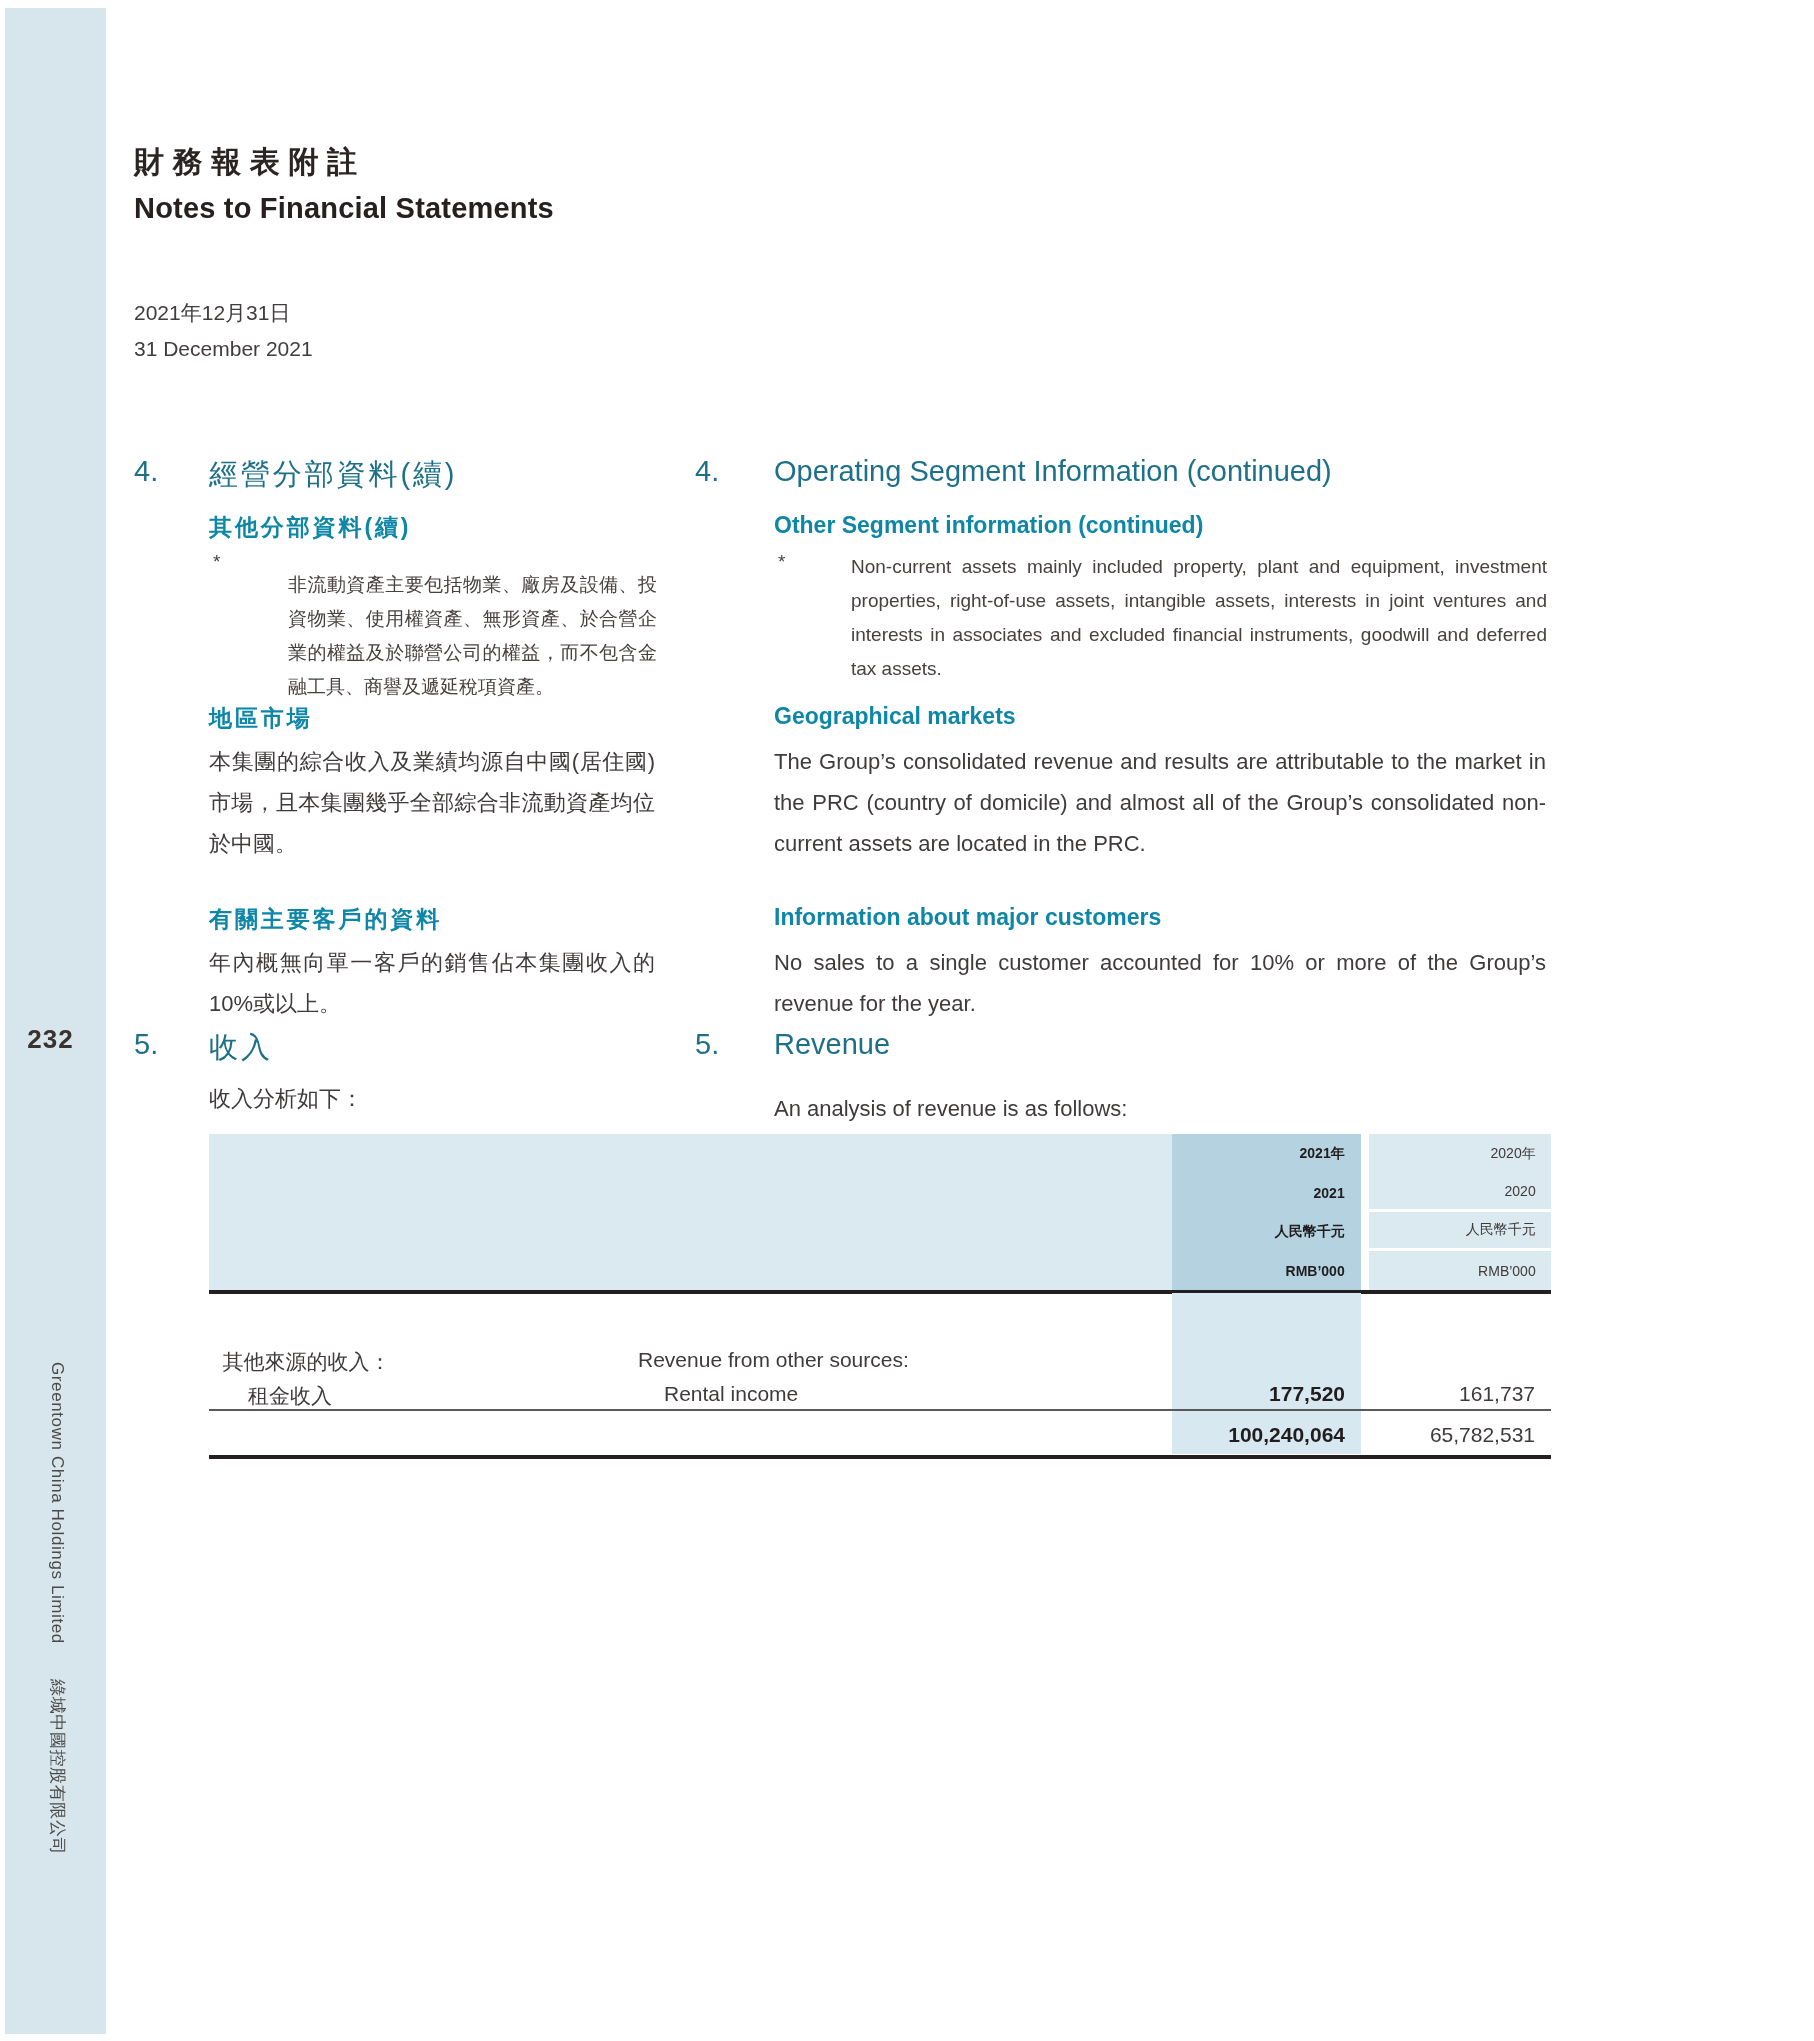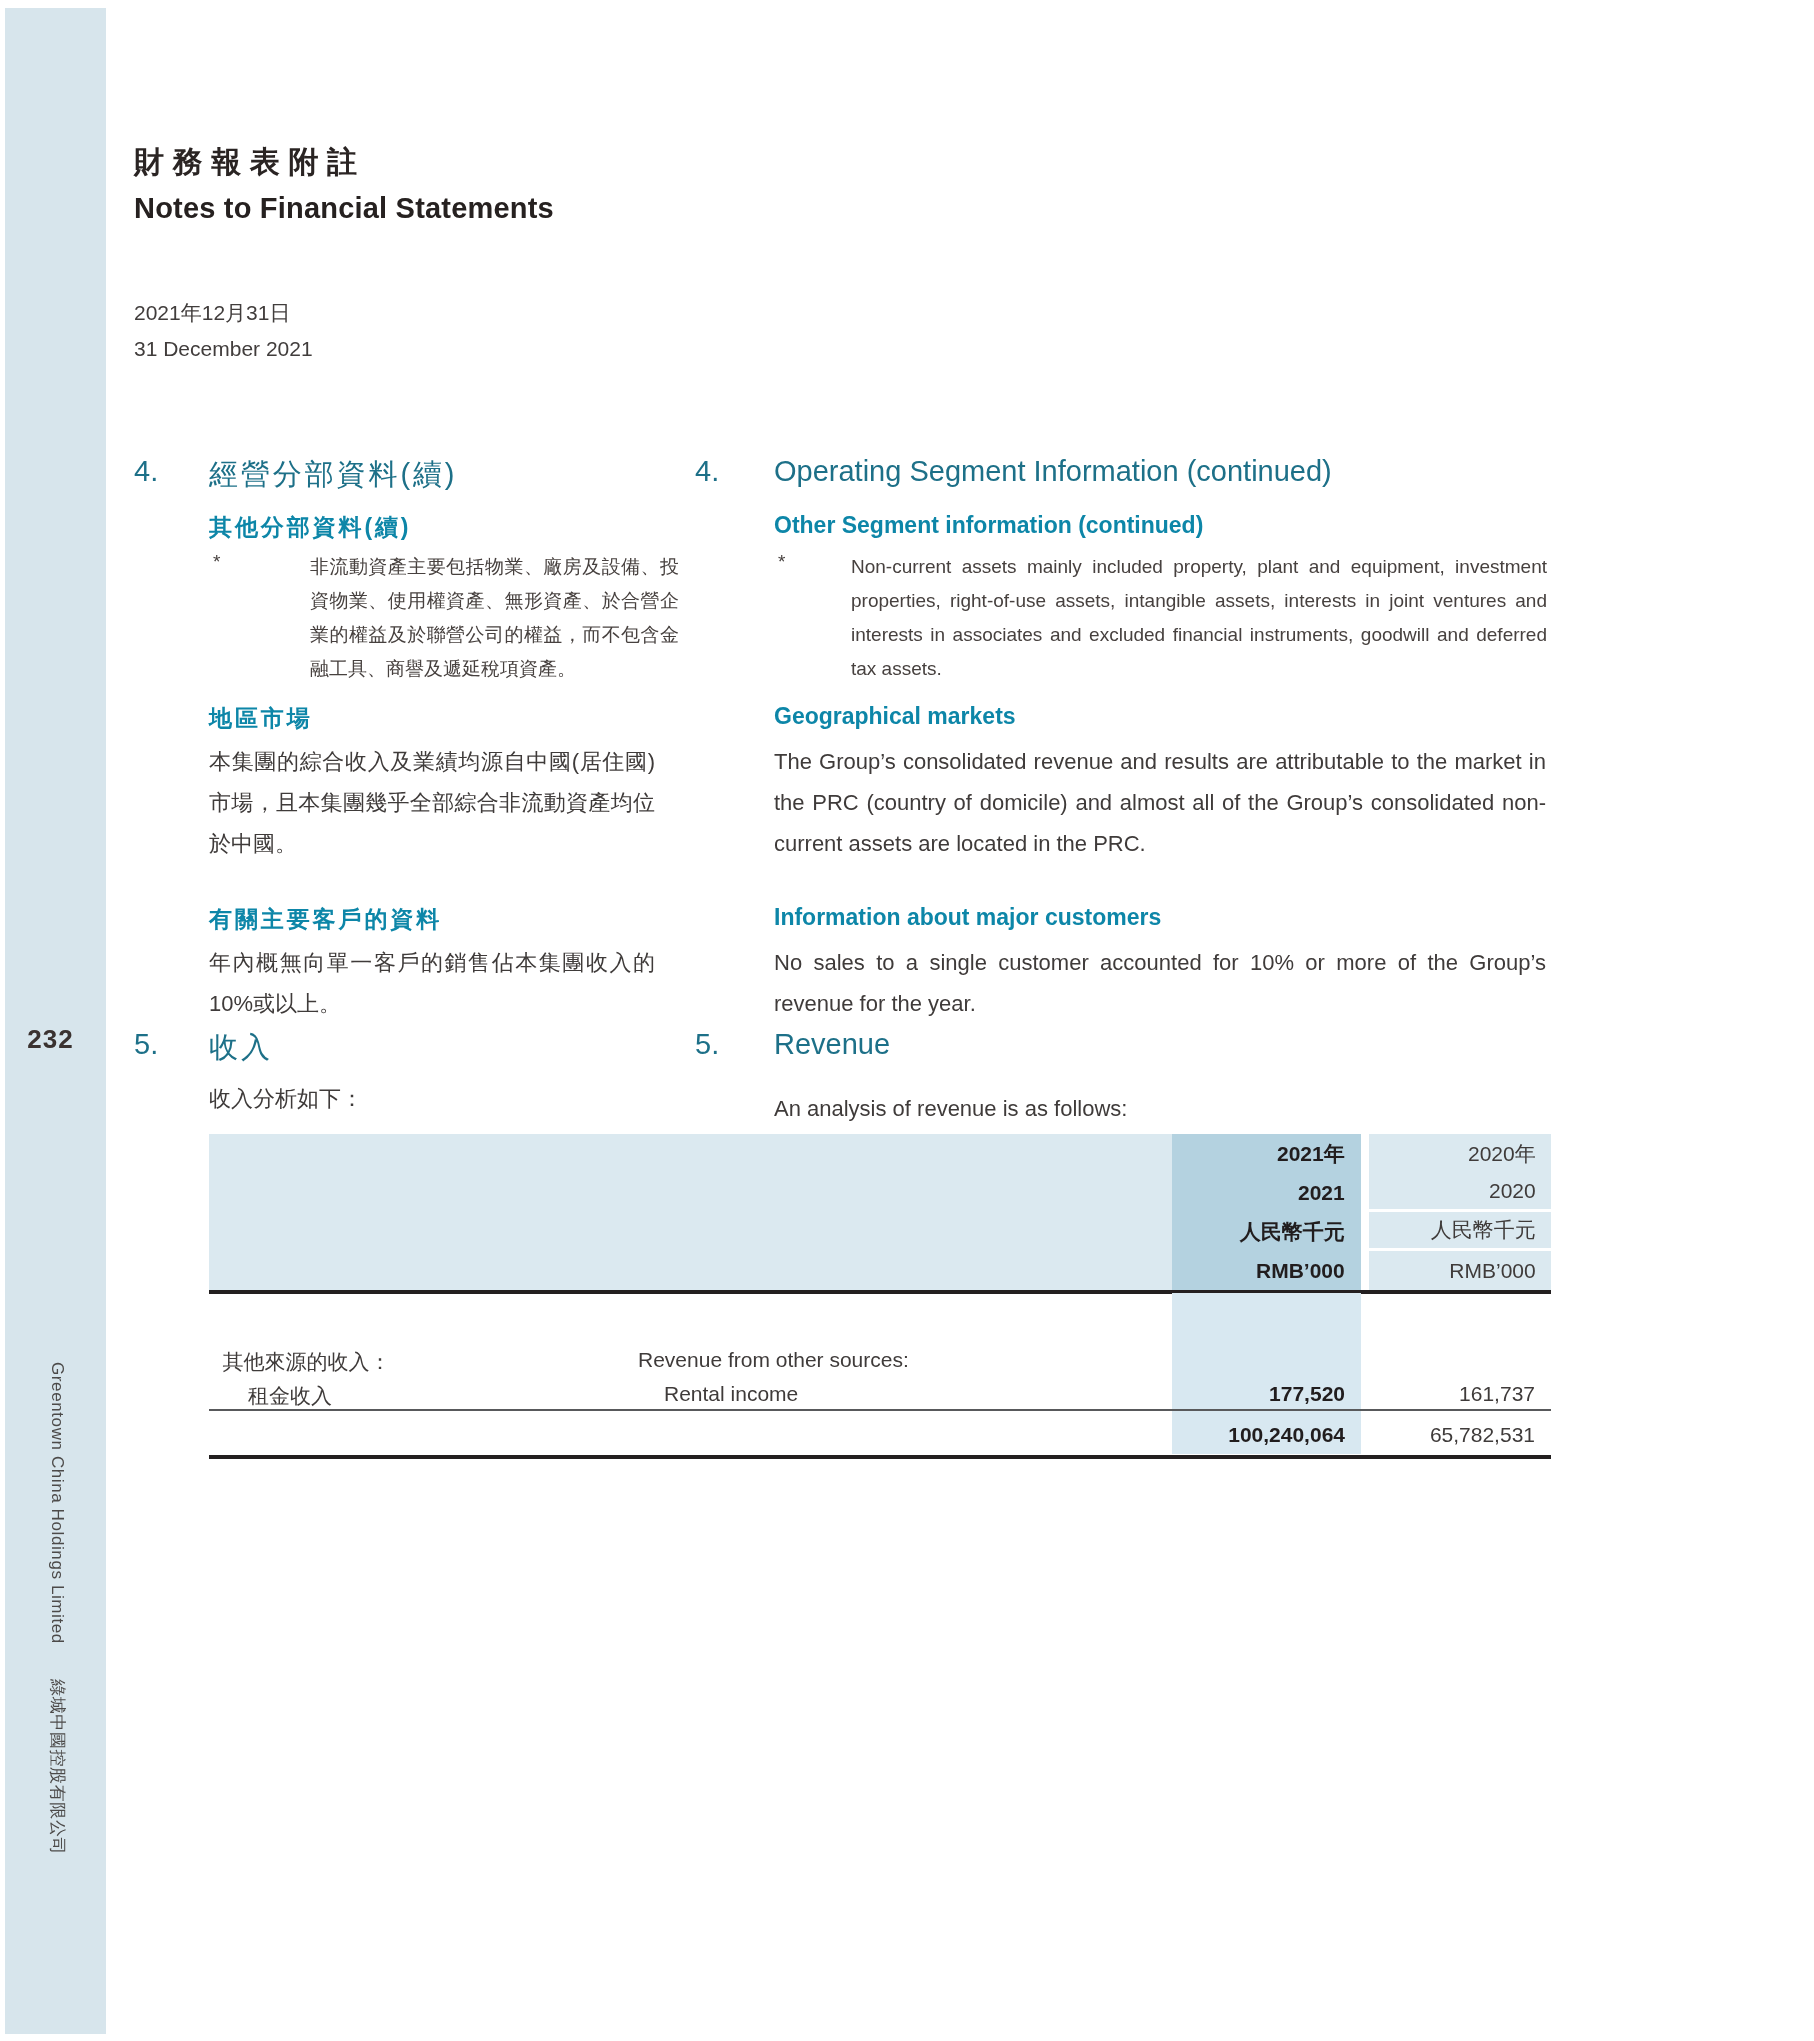--- a/index.html
+++ b/index.html
@@ -40,21 +40,21 @@
   .foot-star{font-size:19px;color:#47413f;}
   .zh-sp{letter-spacing:2.9px;}
 
   
   #rev-table{left:209px;top:1134px;width:1342px;height:327px;}
   #tbl-header{position:absolute;left:0;top:0;width:1342px;height:156px;background:#dbe9f0;}
   #col2021-head{position:absolute;left:963px;top:0;width:189px;height:156px;background:#b4d2e0;}
   #colgap{position:absolute;left:1152px;top:0;width:7.7px;height:156px;background:#ffffff;}
   #col2020-head{position:absolute;left:1160px;top:0;width:183px;height:156px;}
   .hline{height:39px;display:flex;align-items:center;justify-content:flex-end;
-    box-sizing:border-box;font-size:21px;}
+    box-sizing:border-box;font-size:14px;}
   #col2021-head .hline{padding-right:16.3px;font-weight:700;color:#211d1e;}
   #col2020-head .hline{padding-right:16.3px;color:#3f3b3a;text-align:right;}
   #col2020-head .hline.wsep{border-bottom:3.8px solid #ffffff;}
   .rule-thick{position:absolute;left:0;width:1342px;height:3.8px;background:#231f20;}
   .rule-thin{position:absolute;left:0;width:1342px;height:1.9px;background:#58595b;}
   #body-shade{position:absolute;left:963px;top:159px;width:189px;height:161px;background:#d8e8f1;}
   .trow{position:absolute;left:0;width:1342px;}
   .cell-zh{position:absolute;left:13.4px;font-size:21px;color:#3f3b3a;}
   .cell-en{position:absolute;left:429px;font-size:21px;color:#3f3b3a;}
   .cell-zh.ind{left:39px;}
@@ -75,21 +75,21 @@
 
   <div id="title-zh" class="abs">財務報表附註</div>
   <div id="title-en" class="abs">Notes to Financial Statements</div>
   <div id="date-zh" class="abs">2021年12月31日</div>
   <div id="date-en" class="abs">31 December 2021</div>
 
   <div class="abs sec-num" style="left:134px;top:455px;">4.</div>
   <div class="abs sec-head zh-sp" style="left:209px;top:455px;">經營分部資料(續)</div>
   <div class="abs sub-head zh-sp" style="left:209px;top:512px;">其他分部資料(續)</div>
   <div class="abs foot-star" style="left:213px;top:551px;">*</div>
-  <div class="abs foot-par" style="left:288px;top:550px;width:369px;margin-left:22px;">非流動資產主要包括物業、廠房及設備、投資物業、使用權資產、無形資產、於合營企業的權益及於聯營公司的權益，而不包含金融工具、商譽及遞延稅項資產。</div>
+  <div class="abs foot-par" style="left:288px;top:568px;width:369px;">非流動資產主要包括物業、廠房及設備、投資物業、使用權資產、無形資產、於合營企業的權益及於聯營公司的權益，而不包含金融工具、商譽及遞延稅項資產。</div>
   <div class="abs sub-head zh-sp" style="left:209px;top:703px;">地區市場</div>
   <div class="abs body-par" style="left:209px;top:741px;width:446px;">本集團的綜合收入及業績均源自中國(居住國)市場，且本集團幾乎全部綜合非流動資產均位於中國。</div>
   <div class="abs sub-head zh-sp" style="left:209px;top:904px;">有關主要客戶的資料</div>
   <div class="abs body-par" style="left:209px;top:942px;width:446px;">年內概無向單一客戶的銷售佔本集團收入的10%或以上。</div>
 
   <div class="abs sec-num" style="left:695px;top:455px;">4.</div>
   <div class="abs sec-head" style="left:774px;top:455px;">Operating Segment Information (continued)</div>
   <div class="abs sub-head" style="left:774px;top:512px;">Other Segment information (continued)</div>
   <div class="abs foot-star" style="left:778px;top:551px;">*</div>
   <div class="abs foot-par" style="left:851px;top:550px;width:696px;">Non-current assets mainly included property, plant and equipment, investment properties, right-of-use assets, intangible assets, interests in joint ventures and interests in associates and excluded financial instruments, goodwill and deferred tax assets.</div>

